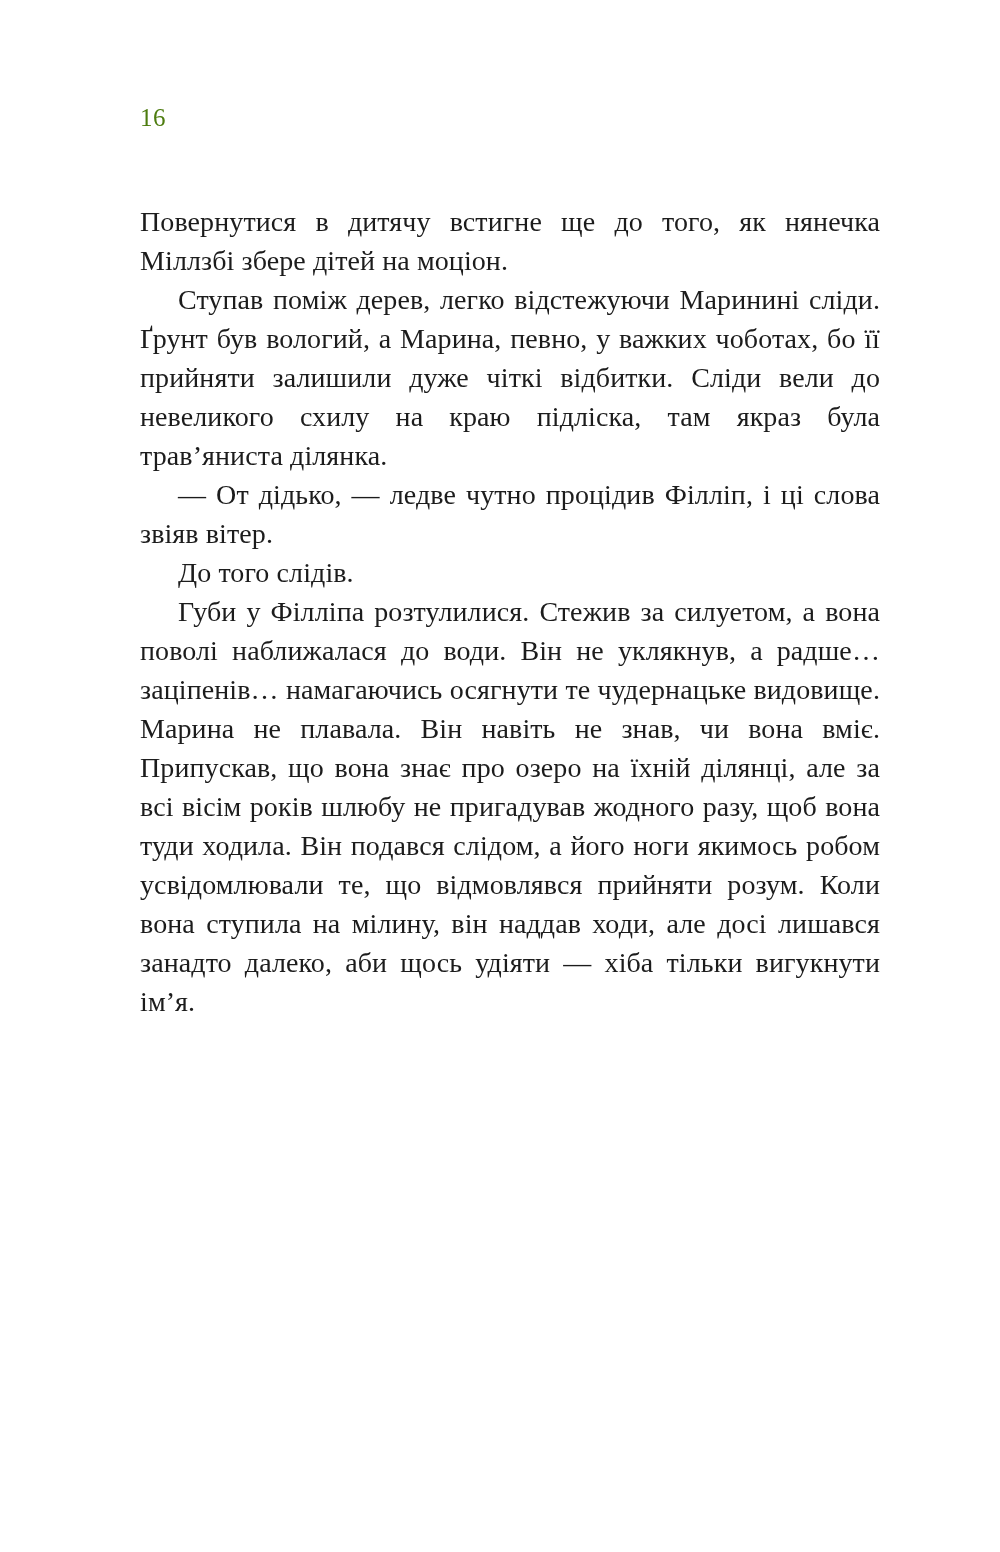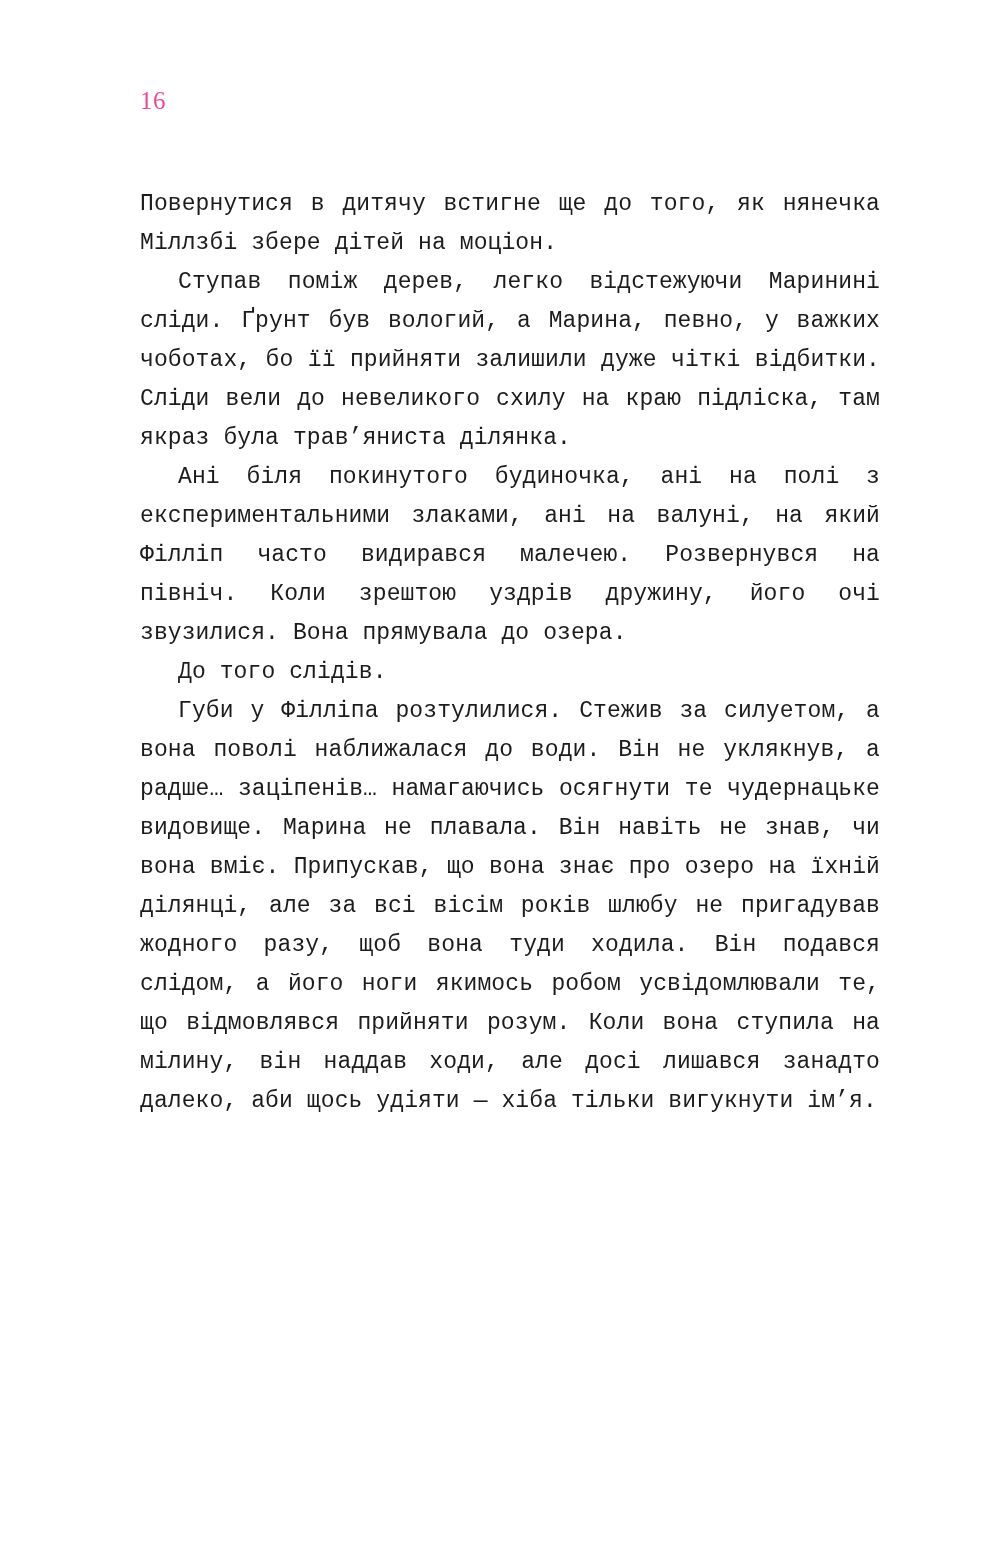--- a/index.html
+++ b/index.html
@@ -14,46 +14,45 @@
     background: #ffffff;
     color: #1c1c1c;
     font-family: "Liberation Serif", "DejaVu Serif", serif;
     box-sizing: border-box;
     padding: 88px 120px 60px 140px;
     overflow: hidden;
   }
   .page-number {
     font-size: 25px;
     line-height: 1;
-    color: #ec4899;
-    margin: 0 0 72px 0;
+    color: #4d7c0f;
+    margin: 17px 0 72px 0;
     letter-spacing: 0.5px;
   }
   .page-body {
-    font-size: 23px;
+    font-size: 28px;
     line-height: 39px;
     text-align: justify;
     letter-spacing: 0.1px;
-    font-family: Liberation Mono, monospace;
   }
   .page-body p {
     margin: 0;
     padding: 0;
     text-indent: 0;
   }
   .page-body p.indent {
     text-indent: 38px;
   }
 </style>
 </head>
 <body>
 
 <div class="page">
   <div class="page-number">16</div>
 
   <div class="page-body">
       <p>Повернутися в дитячу встигне ще до того, як нянечка Міллзбі збере дітей на моціон.</p>
       <p class="indent">Ступав поміж дерев, легко відстежуючи Маринині сліди. Ґрунт був вологий, а Марина, певно, у важких чоботах, бо її прийняти залишили дуже чіткі відбитки. Сліди вели до невеликого схилу на краю підліска, там якраз була трав’яниста ділянка.</p>
-      <p class="indent">Ані біля покинутого будиночка, ані на полі з експериментальними злаками, ані на валуні, на який Філліп часто видирався малечею. Розвернувся на північ. Коли зрештою уздрів дружину, його очі звузилися. Вона прямувала до озера.</p>
+      <p class="indent">— От дідько, — ледве чутно процідив Філліп, і ці слова звіяв вітер.</p>
       <p class="indent">До того слідів.</p>
       <p class="indent">Губи у Філліпа розтулилися. Стежив за силуетом, а вона поволі наближалася до води. Він не уклякнув, а радше… заціпенів… намагаючись осягнути те чудернацьке видовище. Марина не плавала. Він навіть не знав, чи вона вміє. Припускав, що вона знає про озеро на їхній ділянці, але за всі вісім років шлюбу не пригадував жодного разу, щоб вона туди ходила. Він подався слідом, а його ноги якимось робом усвідомлювали те, що відмовлявся прийняти розум. Коли вона ступила на мілину, він наддав ходи, але досі лишався занадто далеко, аби щось удіяти — хіба тільки вигукнути ім’я.</p>
     </div>
 </div>
 
 </body></html>

